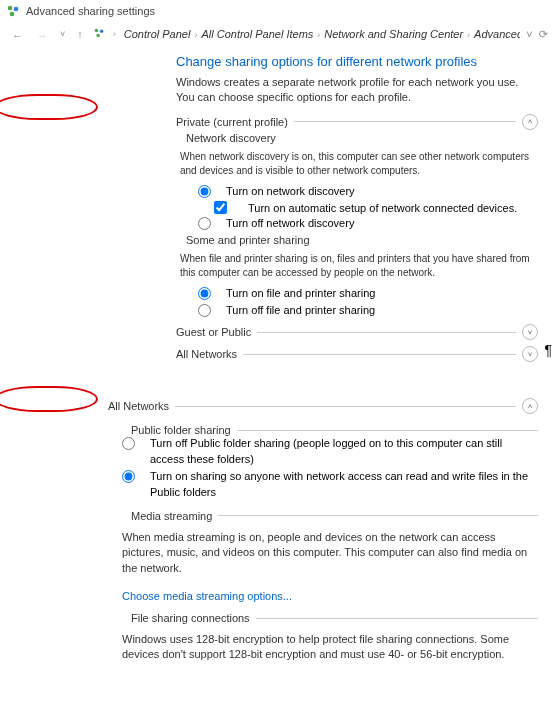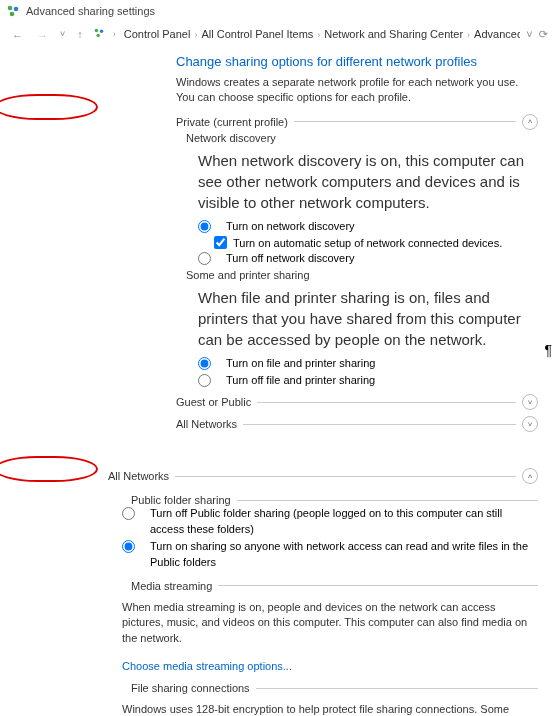--- a/index.html
+++ b/index.html
@@ -39,20 +39,21 @@
     padding: 2px 4px;
   }
   .nav-arrow.disabled { color: #ccc; }
   .nav-chev { font-size: 9px; color: #888; padding: 0 2px; }
   .breadcrumb {
     display: flex;
     align-items: flex-end;
     flex: 1;
     gap: 2px;
     overflow: hidden;
+    font-style: italic;
   }
   .crumb { color: #333; cursor: pointer; white-space: nowrap; }
   .crumb-sep { color: #999; font-size: 9px; padding: 0 2px; }
   .nav-right { display: flex; gap: 6px; color: #888; }
   .nav-right span { cursor: pointer; }
   .content {
     padding: 8px 18px 20px 176px;
     position: relative;
   }
   .content2 {
@@ -113,23 +114,23 @@
     padding-left: 23px;
   }
   .subhead-line {
     display: flex;
     align-items: center;
   }
   .subhead-line .hline {
     flex:1; height:1px; background:#ccc; margin-left:6px;
   }
   .desc {
-    font-size: 15px;
-    color: #333;
-    margin: 6px 4px 6px 22px;
+    font-size: 10px;
+    color: #333;
+    margin: 6px 4px 6px 4px;
     line-height: 1.4;
   }
   .desc2 {
     font-size: 11px;
     color: #333;
     margin: 8px 4px 8px 14px;
     line-height: 1.4;
   }
   .radio-group {
     margin-left: 22px;
@@ -142,21 +143,21 @@
     align-items: flex-start;
     gap: 15px;
     font-size: 11px;
     margin-bottom: 2px;
     line-height: 1.4;
   }
   .radio-line input { margin-top: 1px; }
   .checkbox-line {
     display: flex;
     align-items: center;
-    gap: 6px;
+    gap: 21px;
     font-size: 11px;
     margin-left: 16px;
     margin-bottom: 2px;
   }
   .link-blue {
     color: #0066cc;
     cursor: pointer;
     margin-left: 14px;
     margin-top: 6px;
     display: inline-block;

